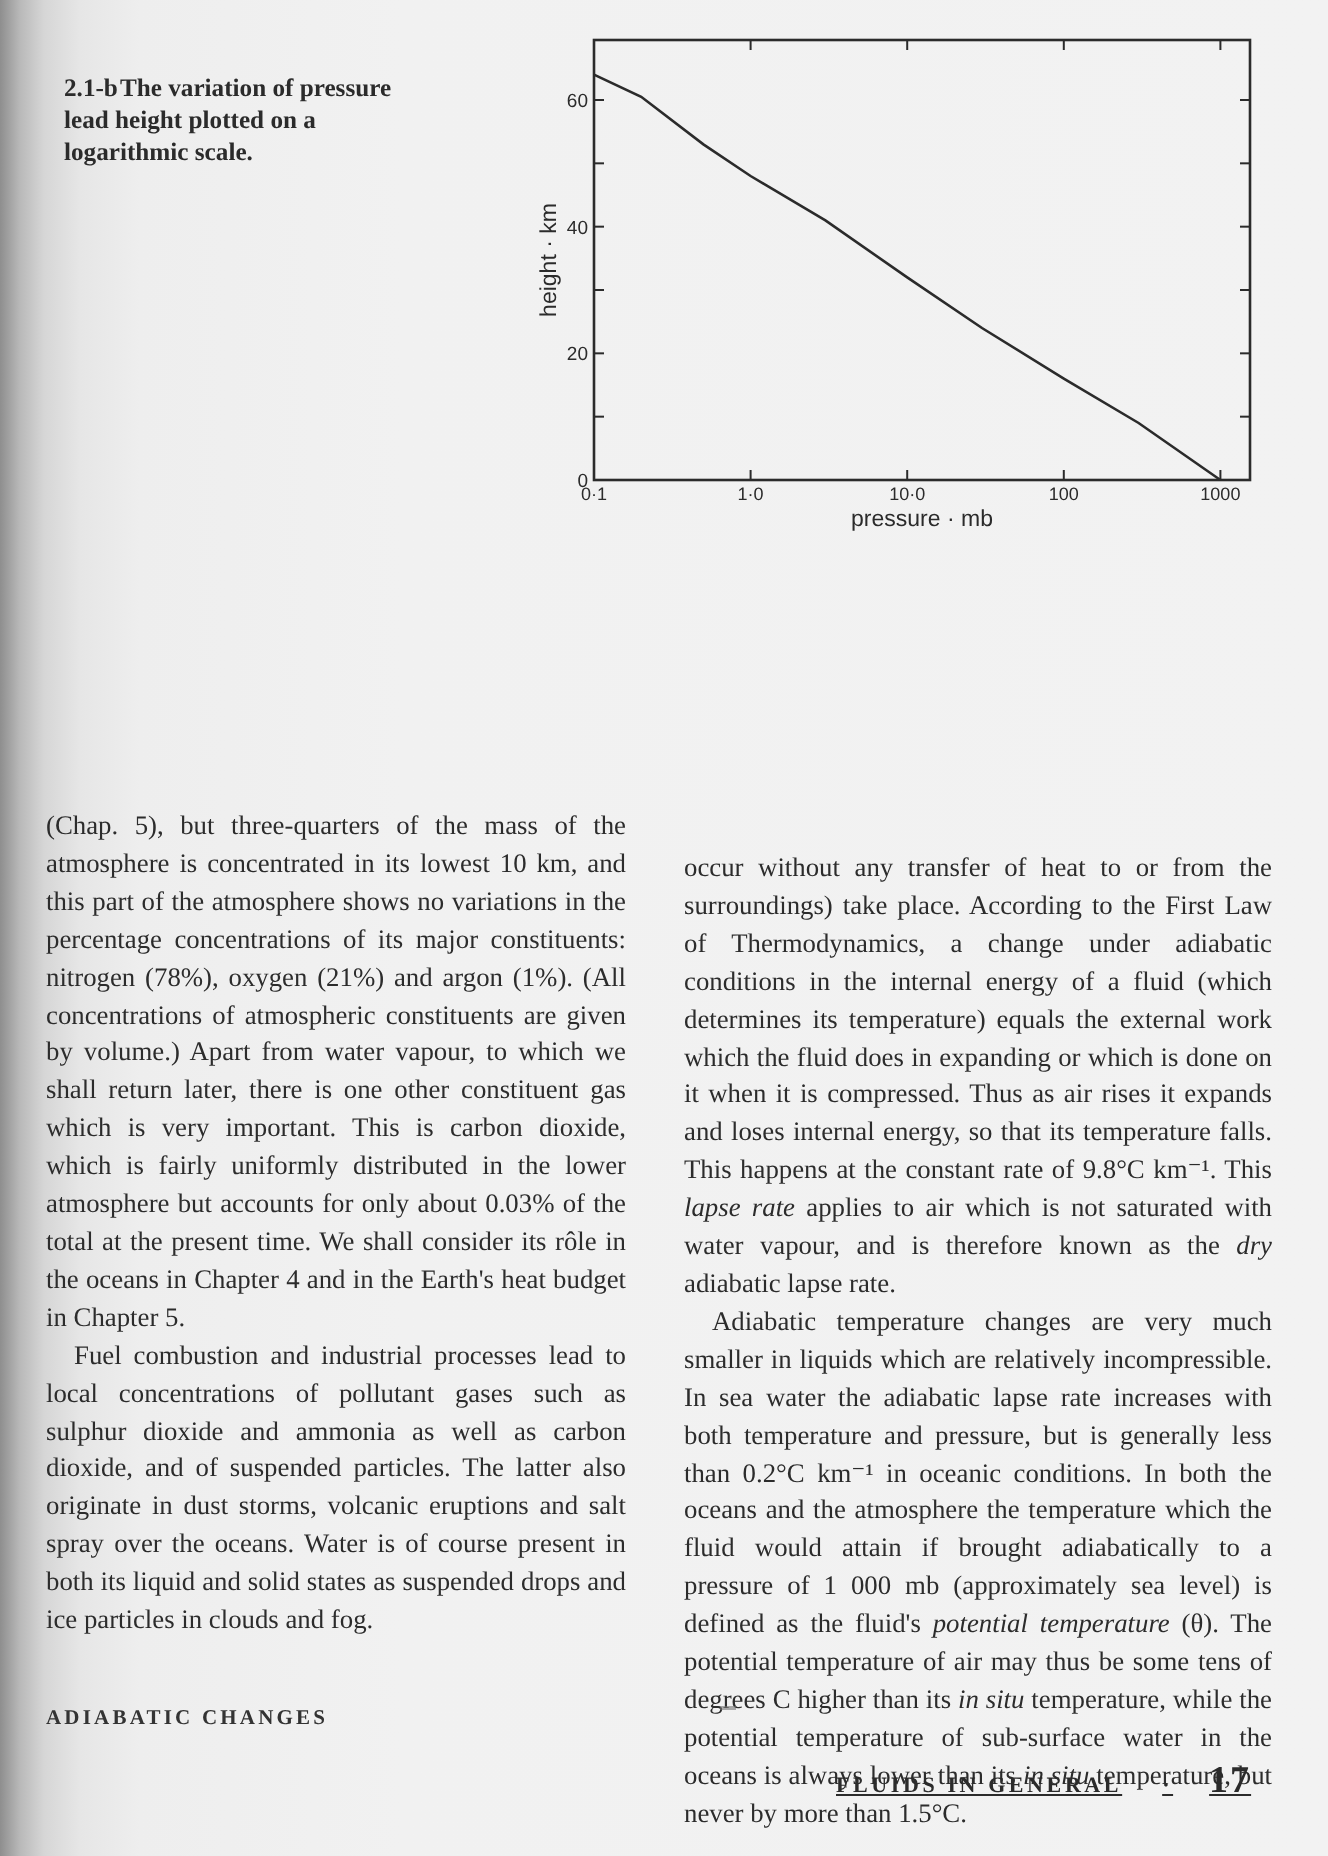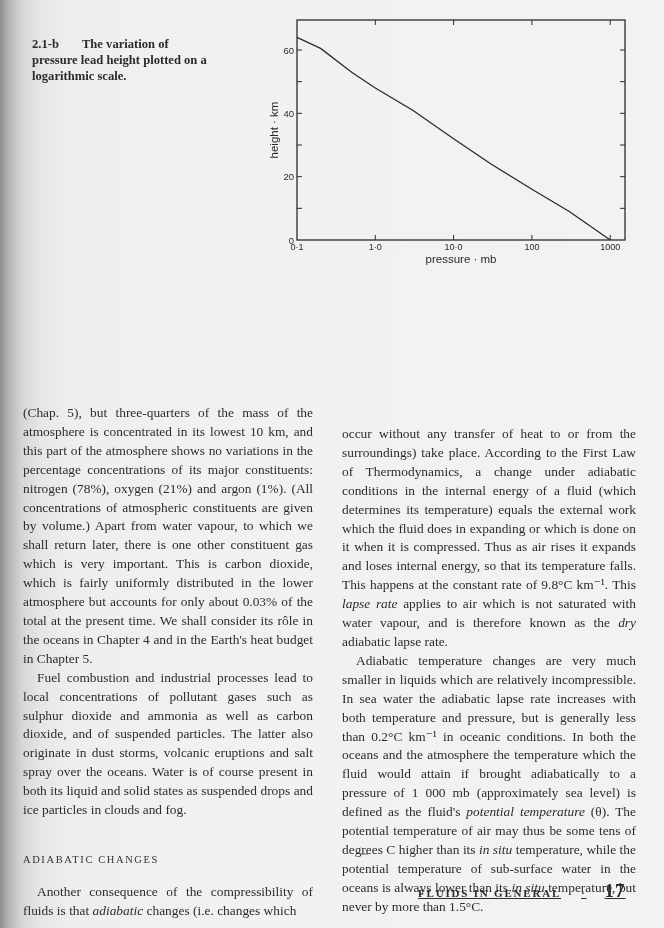--- a/index.html
+++ b/index.html
@@ -6,33 +6,33 @@
   body {
     width:664px; height:928px; overflow:hidden; position:relative;
     background: linear-gradient(to right, #8e8e8e 0px, #b9b9b9 10px, #d6d6d6 22px, #e6e6e6 40px, #eeeeee 70px, #f1f1f1 200px, #f2f2f2 664px);
     font-family: "Liberation Serif", "DejaVu Serif", serif;
     color:#2a2a2a;
   }
   .caption {
     position:absolute; left:32px; top:36px; width:175px;
     font-weight:bold; font-size:12.6px; line-height:16px; color:#2b2b2b;
   }
-  .caption .num { margin-right:23px; }
+  .caption .num { margin-right:1px; }
   #chart { position:absolute; left:0; top:0; }
   .col {
     position:absolute; top:404px; width:290px;
     font-size:13.4px; line-height:18.9px; text-align:justify;
     color:#2c2c2c;
   }
   .col.left { left:23px; }
   .col.right { left:342px; width:294px;margin-top:21px; }
   .col p { margin:0; }
   .col p.indent { text-indent:14px; }
   .heading {
-    margin:31px 0 13px 0; font-size:10.5px; letter-spacing:1.6px; font-weight:normal;
+    margin:31px 0 13px 0; font-size:10.5px; letter-spacing:1.6px; font-weight:bold;
     color:#333;
   }
   .footer {
     position:absolute; top:880px; left:418px; width:210px;
     font-size:11px; letter-spacing:1.8px; font-weight:bold; color:#2b2b2b;
     display:flex; align-items:baseline;text-decoration:underline;
   }
   .footer .dot { margin:0 18px 0 20px; }
   .footer .pageno { font-size:19px; letter-spacing:1px; }
   .speck { position:absolute; left:360px; top:853px; width:8px; height:2px; background:#777; opacity:.6; }
@@ -82,21 +82,20 @@
     </g>
   <path id="series0" fill="none" stroke="#2b2b2b" stroke-width="1.3" d="M297.0,37.3 L320.6,48.4 L351.7,72.2 L375.3,88.0 L412.7,110.2 L453.6,138.7 L491.0,164.0 L531.9,189.3 L569.3,211.5 L610.2,240.0"></path>
   <text x="461" y="263" font-size="11.5" text-anchor="middle">pressure · mb</text>
   <text x="0" y="0" font-size="11.5" text-anchor="middle" transform="translate(278,130) rotate(-90)">height · km</text>
 </svg>
 
 <div class="col left">
   <p>(Chap. 5), but three-quarters of the mass of the atmosphere is concentrated in its lowest 10 km, and this part of the atmosphere shows no variations in the percentage concentrations of its major constituents: nitrogen (78%), oxygen (21%) and argon (1%).  (All concentrations of atmospheric constituents are given by volume.)  Apart from water vapour, to which we shall return later, there is one other constituent gas which is very important.  This is carbon dioxide, which is fairly uniformly distributed in the lower atmosphere but accounts for only about 0.03% of the total at the present time.  We shall consider its rôle in the oceans in Chapter 4 and in the Earth's heat budget in Chapter 5.</p>
   <p class="indent">Fuel combustion and industrial processes lead to local concentrations of pollutant gases such as sulphur dioxide and ammonia as well as carbon dioxide, and of suspended particles.  The latter also originate in dust storms, volcanic eruptions and salt spray over the oceans.  Water is of course present in both its liquid and solid states as suspended drops and ice particles in clouds and fog.</p>
   <div class="heading">ADIABATIC CHANGES</div>
-  <p class="indent"><span>Another consequence of the compressibility of fluids is that </span><i>adiabatic</i><span> changes (i.e. changes which</span></p>
 </div>
 
 <div class="col right">
   <p><span>occur without any transfer of heat to or from the surroundings) take place.  According to the First Law of Thermodynamics, a change under adiabatic conditions in the internal energy of a fluid (which determines its temperature) equals the external work which the fluid does in expanding or which is done on it when it is compressed. Thus as air rises it expands and loses internal energy, so that its temperature falls.  This happens at the constant rate of 9.8°C km⁻¹.  This </span><i>lapse rate</i><span> applies to air which is not saturated with water vapour, and is therefore known as the </span><i>dry</i><span> adiabatic lapse rate.</span></p>
   <p class="indent"><span>Adiabatic temperature changes are very much smaller in liquids which are relatively incompressible.  In sea water the adiabatic lapse rate increases with both temperature and pressure, but is generally less than 0.2°C km⁻¹ in oceanic conditions.  In both the oceans and the atmosphere the temperature which the fluid would attain if brought adiabatically to a pressure of 1 000 mb (approximately sea level) is defined as the fluid's </span><i>potential temperature</i><span> (θ).  The potential temperature of air may thus be some tens of degrees C higher than its </span><i>in situ</i><span> temperature, while the potential temperature of sub-surface water in the oceans is always lower than its </span><i>in situ</i><span> temperature, but never by more than 1.5°C.</span></p>
 </div>
 
 <div class="speck"></div>
 
 <div class="footer">

